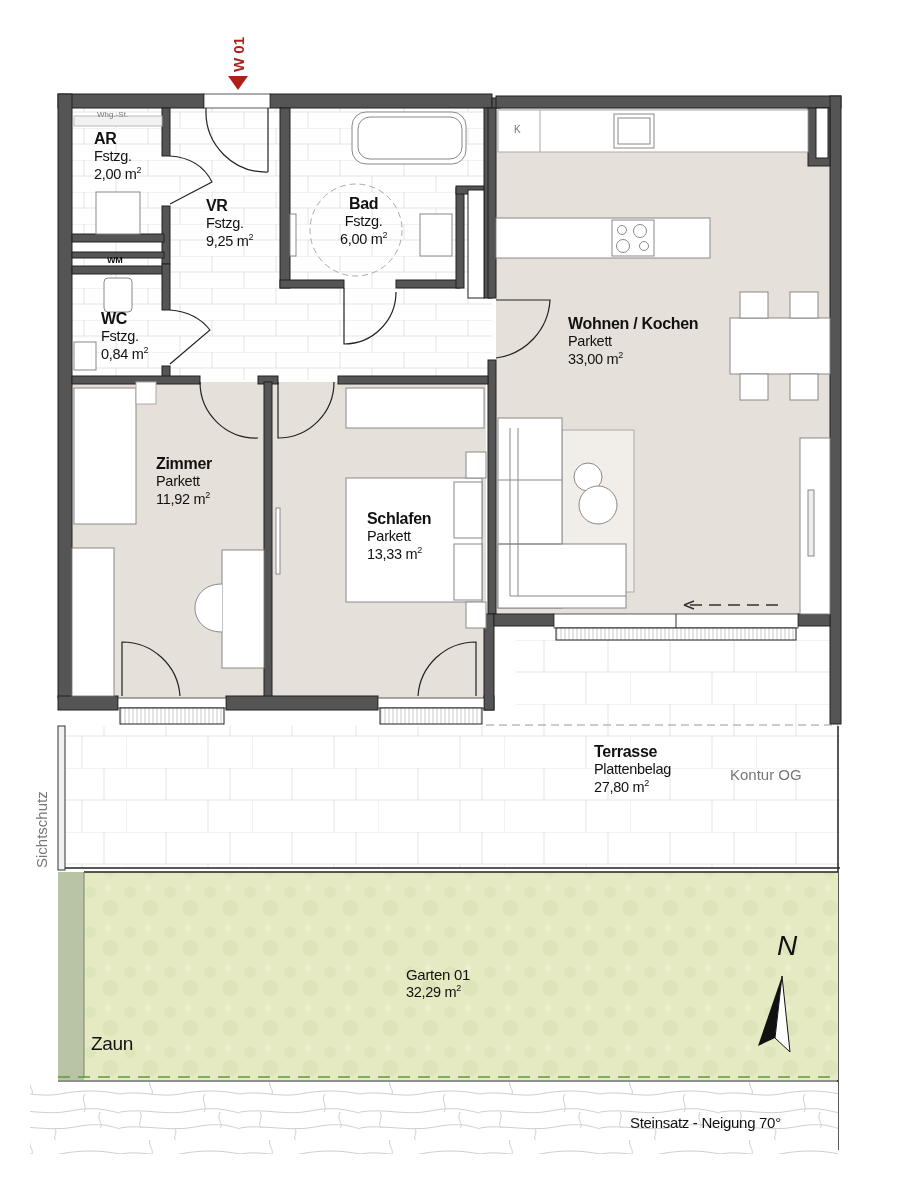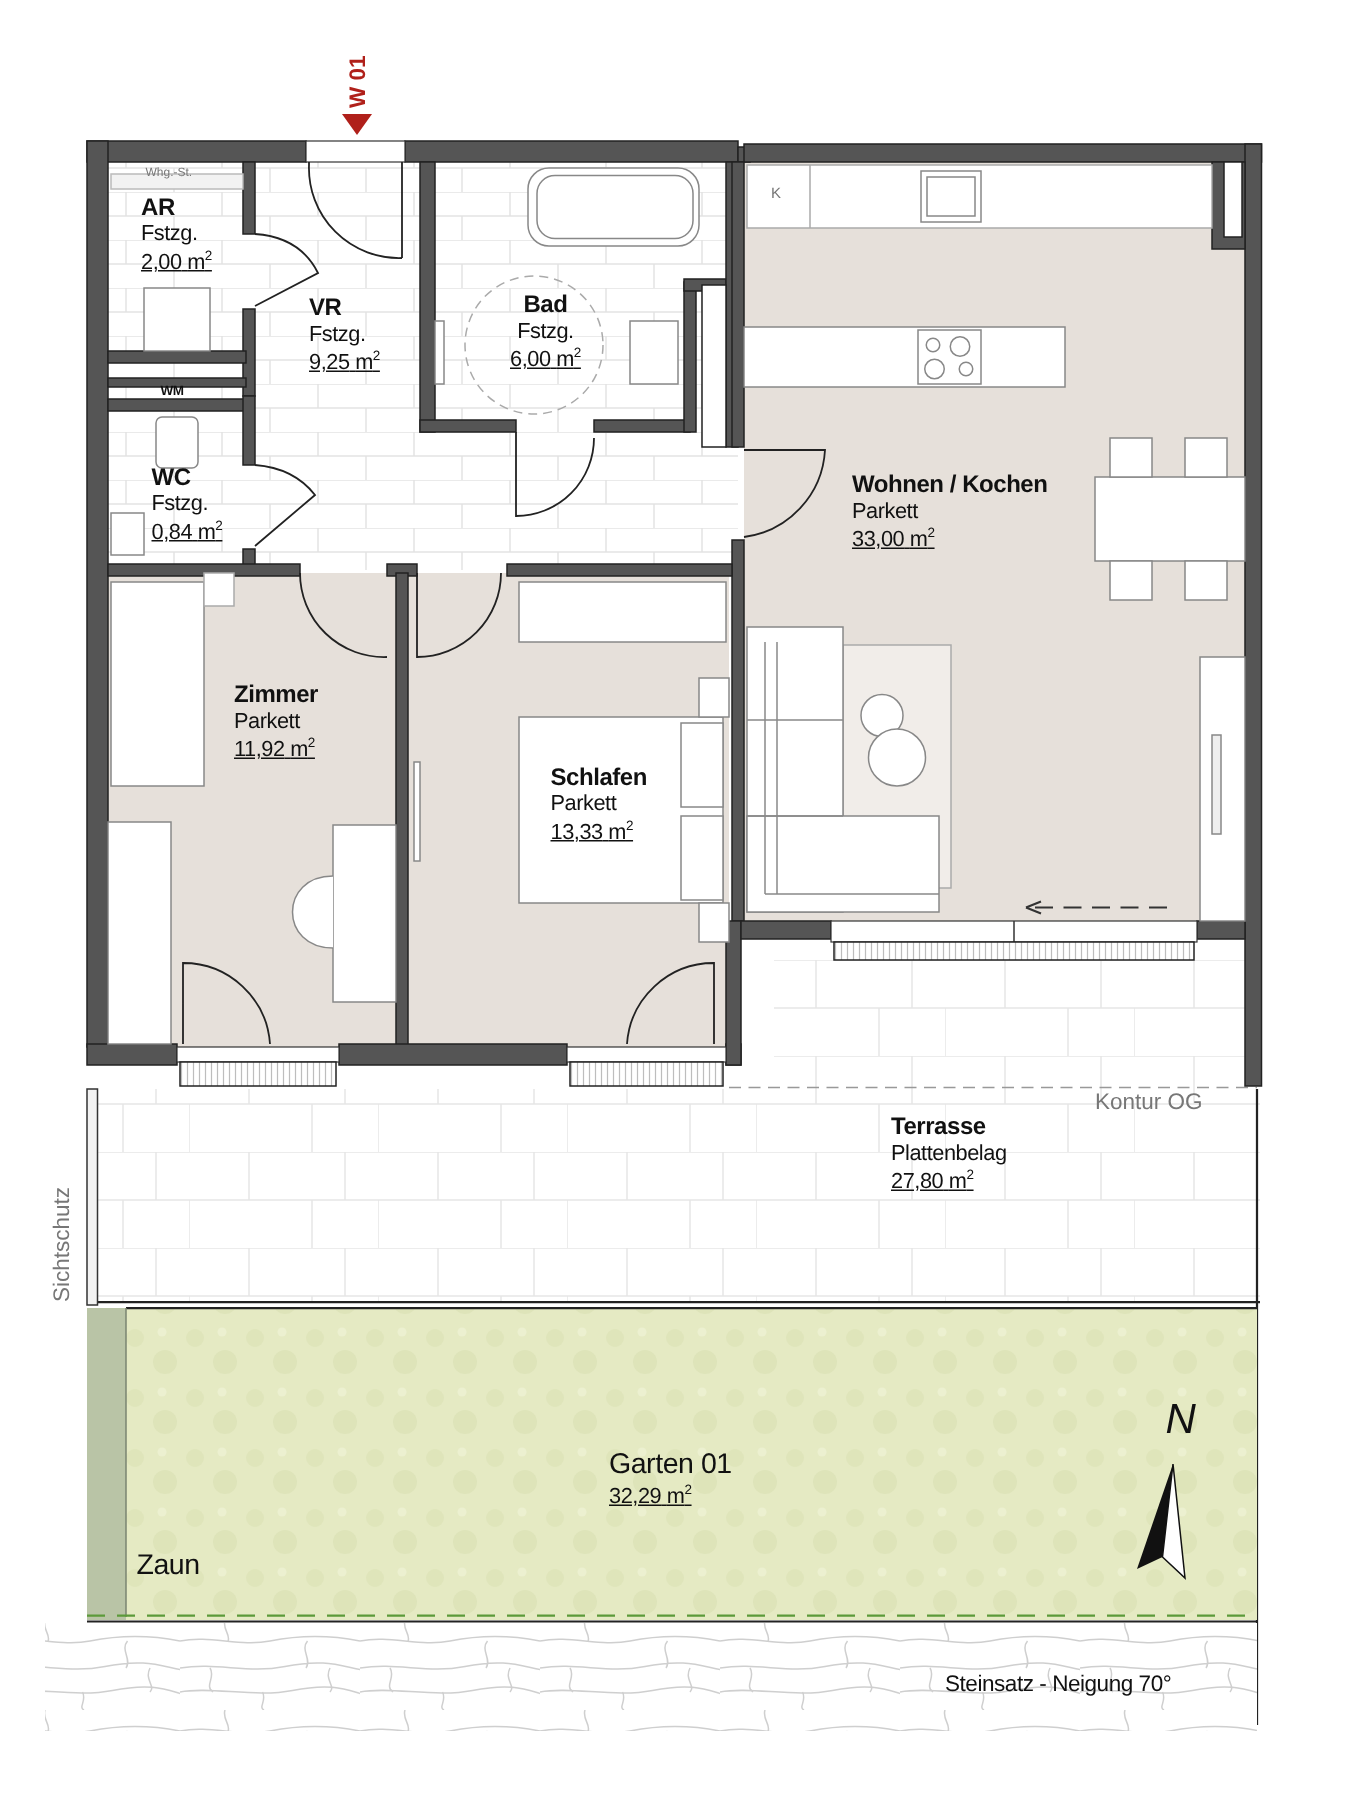--- a/index.html
+++ b/index.html
@@ -1,21 +1,21 @@
 <!DOCTYPE html>
 <html><head>
 <meta charset="utf-8">
 <style>
   html, body { margin: 0; padding: 0; background: #ffffff; }
   body { width: 900px; height: 1200px; position: relative; overflow: hidden; font-family: "Liberation Sans", sans-serif; }
   #plan { position: absolute; left: 0; top: 0; width: 900px; height: 1200px; }
   .lbl { position: absolute; color: #111; font-family: "Liberation Sans", sans-serif; line-height: 1.15; white-space: nowrap; }
   .lbl .name { font-weight: bold; font-size: 16px; display: block; letter-spacing: -0.3px; }
   .lbl .sub { font-size: 14.5px; display: block; letter-spacing: -0.3px; }
-  .lbl .area { font-size: 14.5px; display: block; letter-spacing: -0.3px; text-decoration: underline; }
+  .lbl .area { font-size: 14.5px; display: block; letter-spacing: -0.3px; }
   .lbl sup { font-size: 9px; vertical-align: 6px; }
   .small-gray { position: absolute; color: #777; font-family: "Liberation Sans", sans-serif; white-space: nowrap; }
   .plain { position: absolute; color: #111; font-family: "Liberation Sans", sans-serif; white-space: nowrap; font-size: 19px; letter-spacing: -0.3px; }
 </style>
 </head>
 <body>
 
 <svg id="plan" viewBox="0 0 900 1200" xmlns="http://www.w3.org/2000/svg">
   <defs>
     <pattern id="tiles" x="0" y="0" width="64" height="32" patternUnits="userSpaceOnUse">
@@ -264,21 +264,21 @@
   <span class="name">Schlafen</span>
   <span class="sub">Parkett</span>
   <span class="area"><span>13,33</span> <span>m</span><sup>2</sup></span>
 </div>
 <div class="lbl" style="left:594px; top:743px;">
   <span class="name">Terrasse</span>
   <span class="sub">Plattenbelag</span>
   <span class="area"><span>27,80</span> <span>m</span><sup>2</sup></span>
 </div>
 <div class="lbl" style="left:406px; top:966px;">
-  <span class="sub" style="font-size:19px;">Garten 01</span>
+  <span class="sub" style="font-size:15px;">Garten 01</span>
   <span class="area"><span>32,29</span> <span>m</span><sup>2</sup></span>
 </div>
 
-<div class="small-gray" style="left:730px; top:726px; font-size:15px; color:#777;">Kontur OG</div>
+<div class="small-gray" style="left:730px; top:766px; font-size:15px; color:#777;">Kontur OG</div>
 <div class="small-gray" style="left:33px; top:868px; font-size:15px; transform: rotate(-90deg); transform-origin: left top;">Sichtschutz</div>
 <div class="plain" style="left:91px; top:1033px;">Zaun</div>
 <div class="plain" style="left:630px; top:1114px; font-size:15px;">Steinsatz - Neigung 70°</div>
 <div class="plain" style="left:777px; top:930px; font-size:28px; font-style:italic;">N</div>
 
 </body></html>

